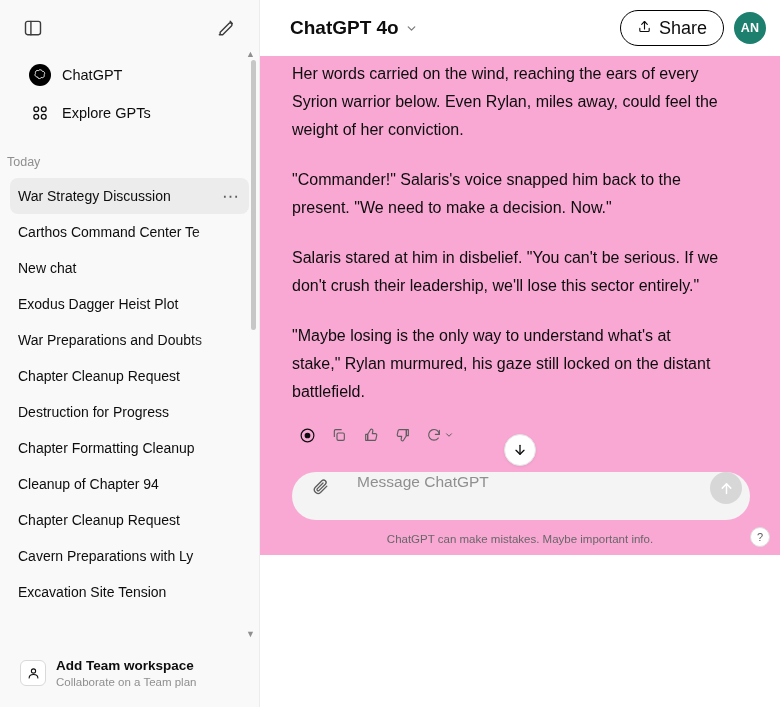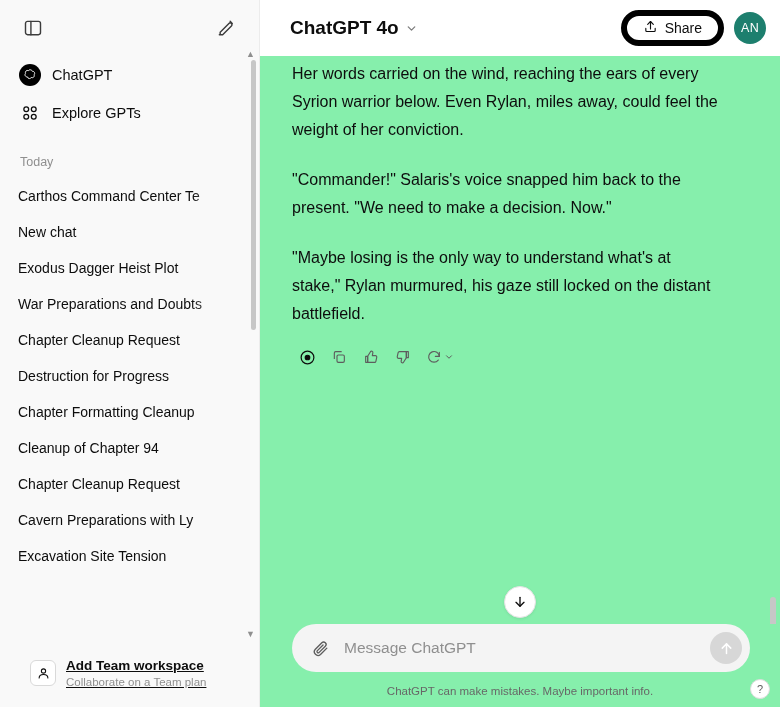--- a/index.html
+++ b/index.html
@@ -38,21 +38,21 @@
   }
   .icon-btn {
     width: 34px; height: 34px;
     border-radius: 8px;
     display: flex; align-items: center; justify-content: center;
     cursor: pointer;
     color: #3c3c3c;
   }
 
   .sidebar-nav {
-    padding: 0 10px;
+    padding: 0 20px;
     flex-shrink: 0;
   }
   .nav-item {
     display: flex;
     align-items: center;
     gap: 10px;
     height: 38px;
     padding: 0 8px;
     border-radius: 8px;
     cursor: pointer;
@@ -67,21 +67,21 @@
   .gpt-badge {
     width: 22px; height: 22px;
     border-radius: 50%;
     background: #000;
     display: flex; align-items: center; justify-content: center;
   }
 
   .section-label {
     font-size: 12.5px;
     color: #8f8f8f;
-    padding: 0 20px;
+    padding: 0 7px;
     margin-top: 20px;
     margin-bottom: 6px;
     font-weight: 400;
     height: 20px;
     display: flex;
     align-items: center;
   }
 
   .chat-list {
     flex: 1;
@@ -141,23 +141,22 @@
     right: 1px;
     width: 9px; height: 9px;
     color: #8f8f8f;
     font-size: 9px;
     line-height: 9px;
     text-align: center;
   }
 
   .sidebar-bottom {
     flex-shrink: 0;
-    padding: 8px 10px 12px 22px;
+    padding: 8px 10px 12px 12px;
     background: #f9f9f9;
-    text-decoration: underline;
   }
   .team-row {
     display: flex;
     align-items: center;
     gap: 10px;
     padding: 6px 8px;
     border-radius: 8px;
     cursor: pointer;
   }
   .team-icon {
@@ -167,25 +166,25 @@
     display: flex; align-items: center; justify-content: center;
     background: #fff;
     flex-shrink: 0;
   }
   .team-title { font-size: 13.5px; font-weight: 600; color: #0d0d0d; line-height: 1.25; }
   .team-sub { font-size: 11.5px; color: #8f8f8f; line-height: 1.25; }
 
   
   .main {
     flex: 1;
-    height: 707px;
+    height: 555px;
     display: flex;
     flex-direction: column;
     position: relative;
-    background: #86efac;
+    background: #f9a8d4;
     min-width: 0;
   }
   .topbar {
     height: 56px;
     display: flex;
     align-items: center;
     justify-content: space-between;
     padding: 0 14px 0 22px;
     flex-shrink: 0;
     background: #ffffff;
@@ -198,36 +197,36 @@
     font-weight: 600;
     color: #0d0d0d;
     padding: 4px 8px;
     border-radius: 8px;
     cursor: pointer;
   }
   .model-sel .chev { color: #7d7d7d; font-size: 13px; display:flex; align-items:center; }
   .top-right { display: flex; align-items: center; gap: 10px; }
   .share-btn {
     display: flex; align-items: center; gap: 7px;
-    border: 6px solid #000000;
+    border: 1px solid #000000;
     border-radius: 999px;
     height: 36px;
     padding: 0 16px;
-    font-size: 14px;
+    font-size: 18px;
     color: #0d0d0d;
     background: #fff;
     cursor: pointer;
   }
   .avatar {
     width: 32px; height: 32px;
     border-radius: 50%;
     background: #1d7f6e;
     color: #fff;
     font-size: 12.5px;
-    font-weight: 400;
+    font-weight: 700;
     display: flex; align-items: center; justify-content: center;
     cursor: pointer;
     letter-spacing: .3px;
   }
 
   .conversation {
     flex: 1;
     overflow: hidden;
     position: relative;
     padding: 0 30px 0 32px;
@@ -293,23 +292,23 @@
 
   .composer-wrap {
     flex-shrink: 0;
     padding: 0 30px 4px 32px;
   }
   .composer {
     height: 48px;
     border-radius: 26px;
     background: #f4f4f4;
     display: flex;
-    align-items: center;
+    align-items: flex-start;
     padding: 0 8px 0 14px;
-    gap: 8px;
+    gap: 21px;
   }
   .clip {
     width: 28px; height: 28px;
     display: flex; align-items: center; justify-content: center;
     color: #5d5d5d;
     cursor: pointer;
     flex-shrink: 0;
   }
   .composer input {
     flex: 1;
@@ -395,20 +394,24 @@
               <circle cx="17" cy="17" r="3.2"></circle>
           </svg>
         </span>
         <span>Explore GPTs</span>
       </div>
     </div>
 
     <div class="section-label">Today</div>
 
     <div class="chat-list" id="chat-list">
+        <div class="chat-item active">
+          <span class="title">War Strategy Discussion</span>
+          <span class="dots">⋯</span>
+        </div>
         <div class="chat-item">
           <span class="title">Carthos Command Center Te</span>
         </div>
         <div class="chat-item">
           <span class="title">New chat</span>
         </div>
         <div class="chat-item">
           <span class="title">Exodus Dagger Heist Plot</span>
         </div>
         <div class="chat-item">
@@ -482,20 +485,21 @@
           <span>Share</span>
         </div>
         <div class="avatar">AN</div>
       </div>
     </div>
 
     <div class="conversation">
       <div class="msg" id="msg-body">
           <p>Her words carried on the wind, reaching the ears of every Syrion warrior below. Even Rylan, miles away, could feel the weight of her conviction.</p>
           <p>"Commander!" Salaris's voice snapped him back to the present. "We need to make a decision. Now."</p>
+          <p>Salaris stared at him in disbelief. "You can't be serious. If we don't crush their leadership, we'll lose this sector entirely."</p>
           <p>"Maybe losing is the only way to understand what's at stake," Rylan murmured, his gaze still locked on the distant battlefield.</p>
         </div>
 
       <div class="msg-actions">
         <div class="act dark">
           <svg width="17" height="17" viewBox="0 0 24 24" fill="none" stroke="currentColor" stroke-width="1.7">
             <circle cx="12" cy="12" r="9"></circle>
               <circle cx="12" cy="12" r="3.2" fill="currentColor"></circle>
           </svg>
         </div>

